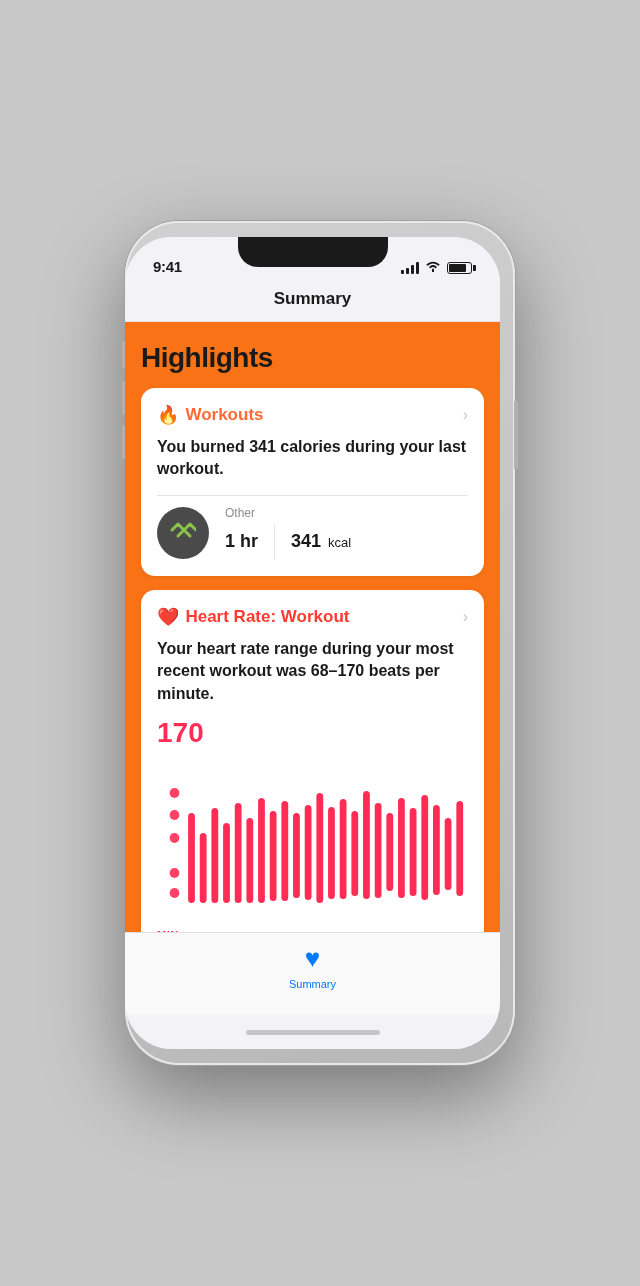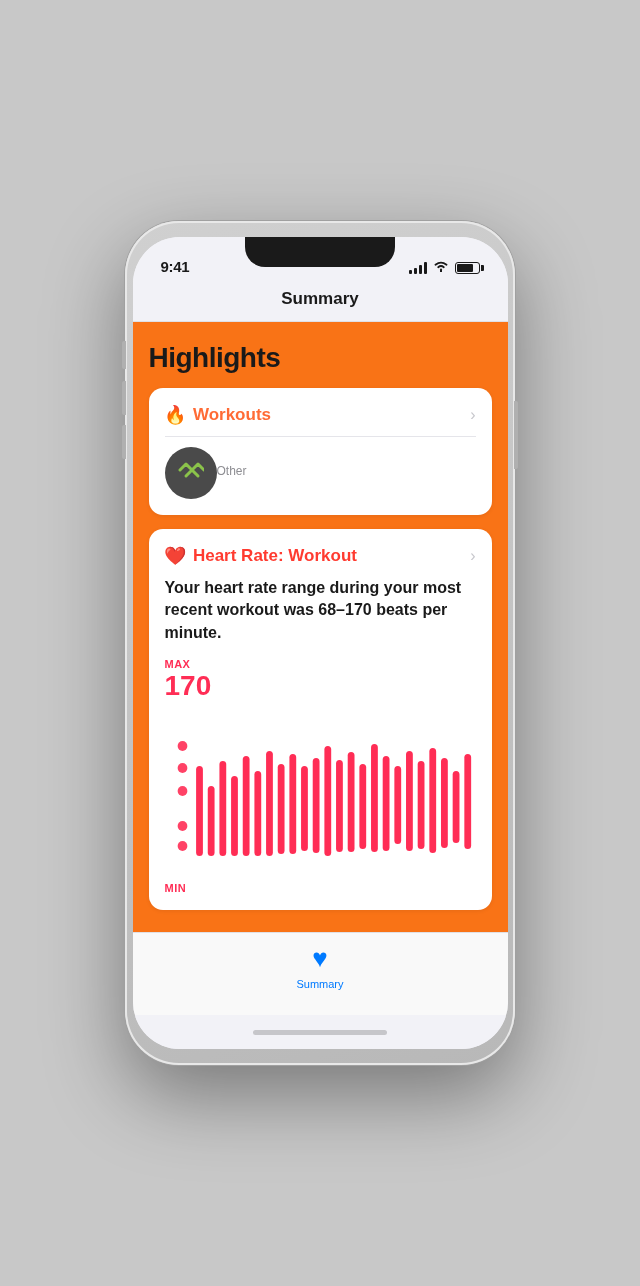--- a/index.html
+++ b/index.html
@@ -20,21 +20,20 @@
       width: 390px;
       height: 844px;
       background: linear-gradient(160deg, #d0d0d0 0%, #b8b8b8 100%);
       border-radius: 54px;
       position: relative;
       box-shadow:
         0 0 0 1px #a0a0a0,
         inset 0 0 0 2px #e8e8e8,
         0 30px 80px rgba(0,0,0,0.4);
       display: flex;
-      justify-content: center;
       align-items: center;
     }
 
     
     .btn-volume-up {
       position: absolute;
       left: -3px;
       top: 160px;
       width: 4px;
       height: 34px;
@@ -249,20 +248,21 @@
     .card-divider {
       height: 1px;
       background: #e5e5ea;
       margin: 10px 0;
     }
 
     
     .workout-stats {
       display: flex;
       align-items: center;
+      gap: 16px;
     }
 
     .workout-icon-circle {
       width: 52px;
       height: 52px;
       border-radius: 50%;
       background: #4a4a4a;
       display: flex;
       align-items: center;
       justify-content: center;
@@ -465,49 +465,63 @@
 
       <div class="card">
         <div class="card-header">
           <div class="card-header-left">
             <span class="flame-icon">🔥</span>
             <span class="card-title-text orange">Workouts</span>
           </div>
           <span class="chevron-icon">›</span>
         </div>
 
+        <div class="card-description">You burned 341 calories during your last workout.</div>
 
         <div class="card-divider"></div>
 
         <div class="workout-stats">
           <div class="workout-icon-circle">
             <span class="workout-icon-inner"><svg width="26" height="22" viewBox="0 0 26 22" fill="none">
                   <path d="M2 11 L8 5 L14 11 L20 5 L26 11" stroke="#8bc34a" stroke-width="3" stroke-linecap="round" stroke-linejoin="round" fill="none"></path>
                   <path d="M8 17 L14 11 L20 17" stroke="#8bc34a" stroke-width="3" stroke-linecap="round" stroke-linejoin="round" fill="none"></path>
                 </svg></span>
           </div>
           <div style="display:flex;flex-direction:column;">
             <span style="font-size:12px;color:#8e8e93;margin-bottom:4px;">Other</span>
+            <div class="workout-stats-text">
+              <div class="stat-group">
+                <span class="stat-value">
+                  <span>1 hr</span>
+                </span>
+              </div>
+              <div class="stat-divider"></div>
+              <div class="stat-group">
+                <span class="stat-value">
+                  <span>341</span>
+                  <span class="stat-unit">kcal</span>
+                </span>
+              </div>
+            </div>
           </div>
         </div>
       </div>
 
       <div class="card">
         <div class="card-header">
           <div class="card-header-left">
             <span class="heart-icon">❤️</span>
             <span class="card-title-text">Heart Rate: Workout</span>
           </div>
           <span class="chevron-icon">›</span>
         </div>
 
         <div class="card-description">Your heart rate range during your most recent workout was 68–170 beats per minute.</div>
 
         <div class="hr-chart-container">
-          <div class="hr-max-label">MAX</div>
           <div class="hr-max-value">170</div>
 
           <div class="hr-chart-area">
             <svg class="hr-chart-svg" viewBox="0 0 320 160" preserveAspectRatio="none">
 
               <circle cx="18" cy="30" r="5" fill="#ff2d55" opacity="0.9"></circle>
               <circle cx="18" cy="52" r="5" fill="#ff2d55" opacity="0.9"></circle>
               <circle cx="18" cy="75" r="5" fill="#ff2d55" opacity="0.9"></circle>
               <circle cx="18" cy="110" r="5" fill="#ff2d55" opacity="0.9"></circle>
               <circle cx="18" cy="130" r="5" fill="#ff2d55" opacity="0.9"></circle>

